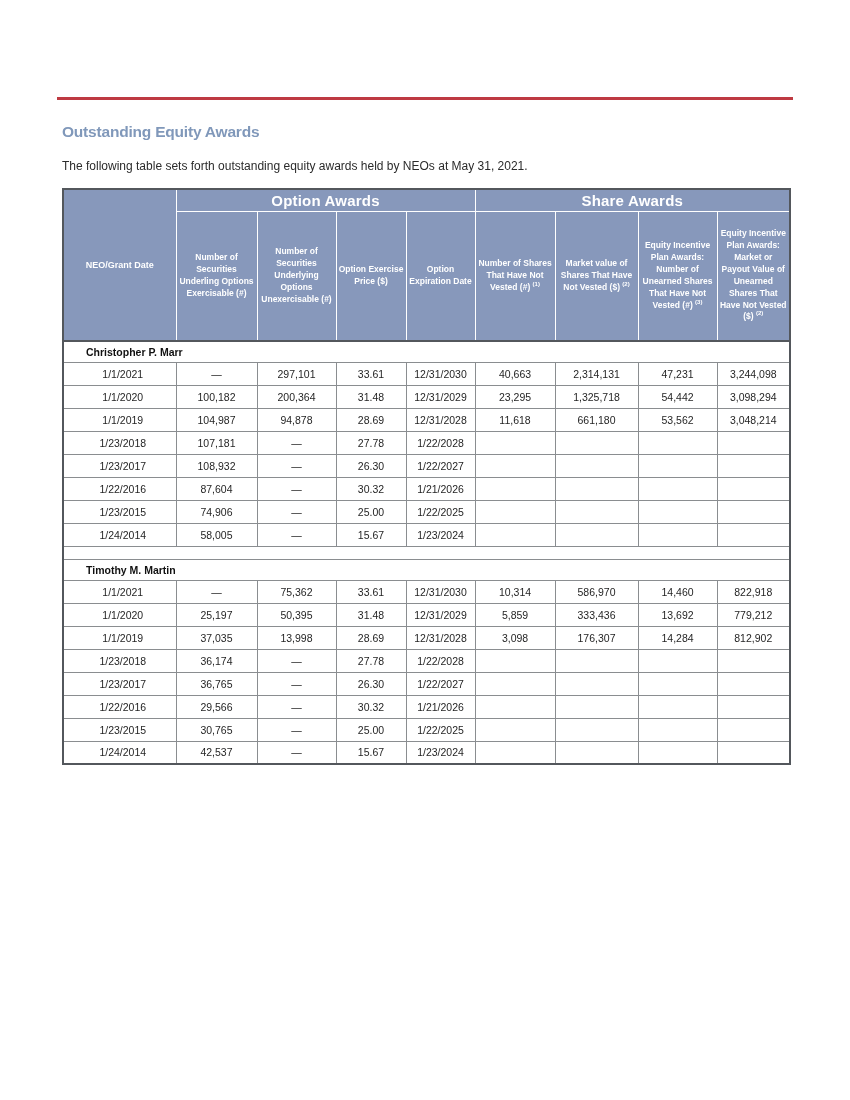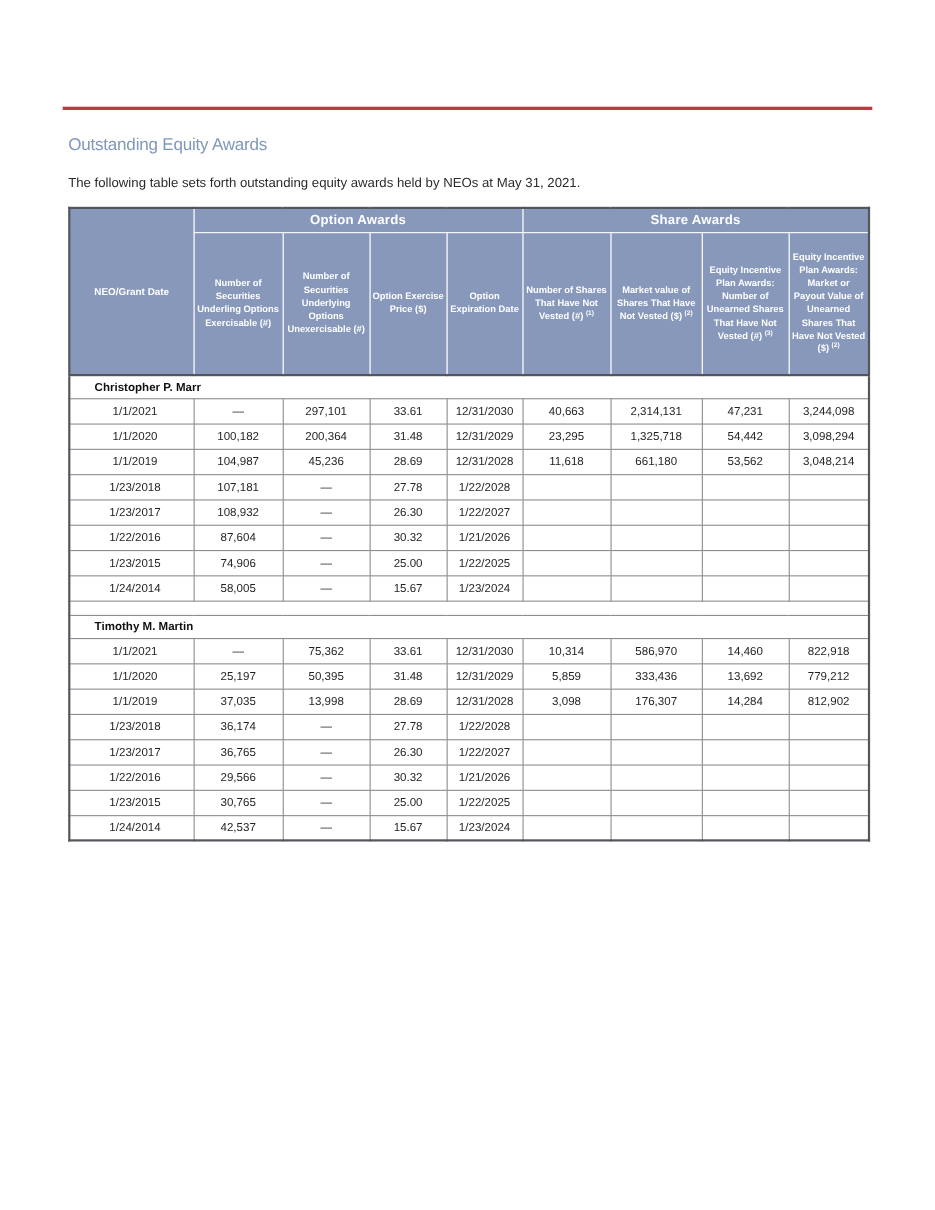--- a/index.html
+++ b/index.html
@@ -29,21 +29,21 @@
     top: 97px;
     width: 736px;
     height: 3px;
     background: #be3a42;
   }
   .section-heading {
     position: absolute;
     left: 62px;
     top: 123px;
     font-size: 15.5px;
-    font-weight: normal;
+    font-weight: bold;
     letter-spacing: -0.2px;
     color: #8098ba;
   }
   .intro-text {
     position: absolute;
     left: 62px;
     top: 159px;
     width: 730px;
     font-size: 12px;
     color: #2b2b2b;
@@ -61,21 +61,21 @@
     background: #8798bb;
     color: #ffffff;
     font-weight: bold;
     border: 1px solid #ffffff;
     vertical-align: middle;
     text-align: center;
   }
   .equity-table thead { border-bottom: 2px solid #53575c; }
   th.group-header {
     height: 22px;
-    font-size: 12px;
+    font-size: 15px;
     letter-spacing: 0.2px;
   }
   th.corner-header {
     font-size: 9px;
     text-align: center;
   }
   th.col-header {
     height: 130px;
     font-size: 8.5px;
     line-height: 1.4;
@@ -181,21 +181,21 @@
           <td>31.48</td>
           <td>12/31/2029</td>
           <td>23,295</td>
           <td>1,325,718</td>
           <td>54,442</td>
           <td>3,098,294</td>
         </tr>
         <tr>
           <td class="row-label">1/1/2019</td>
           <td>104,987</td>
-          <td>45,236</td>
+          <td>94,878</td>
           <td>28.69</td>
           <td>12/31/2028</td>
           <td>11,618</td>
           <td>661,180</td>
           <td>53,562</td>
           <td>3,048,214</td>
         </tr>
         <tr>
           <td class="row-label">1/23/2018</td>
           <td>107,181</td>

